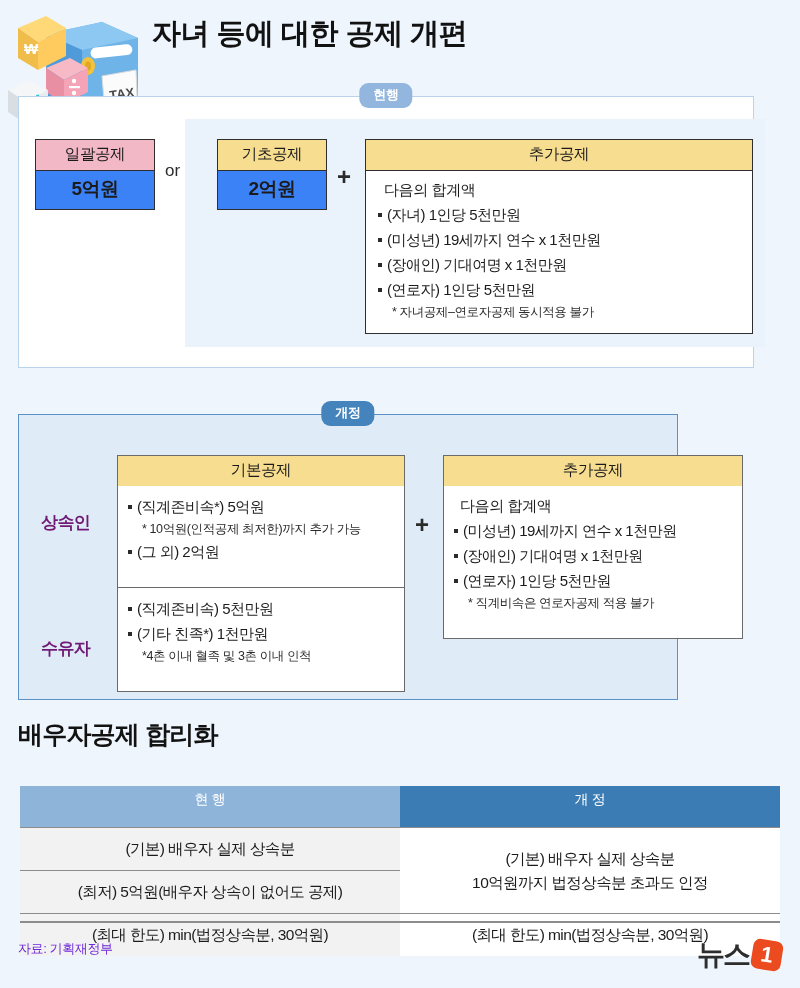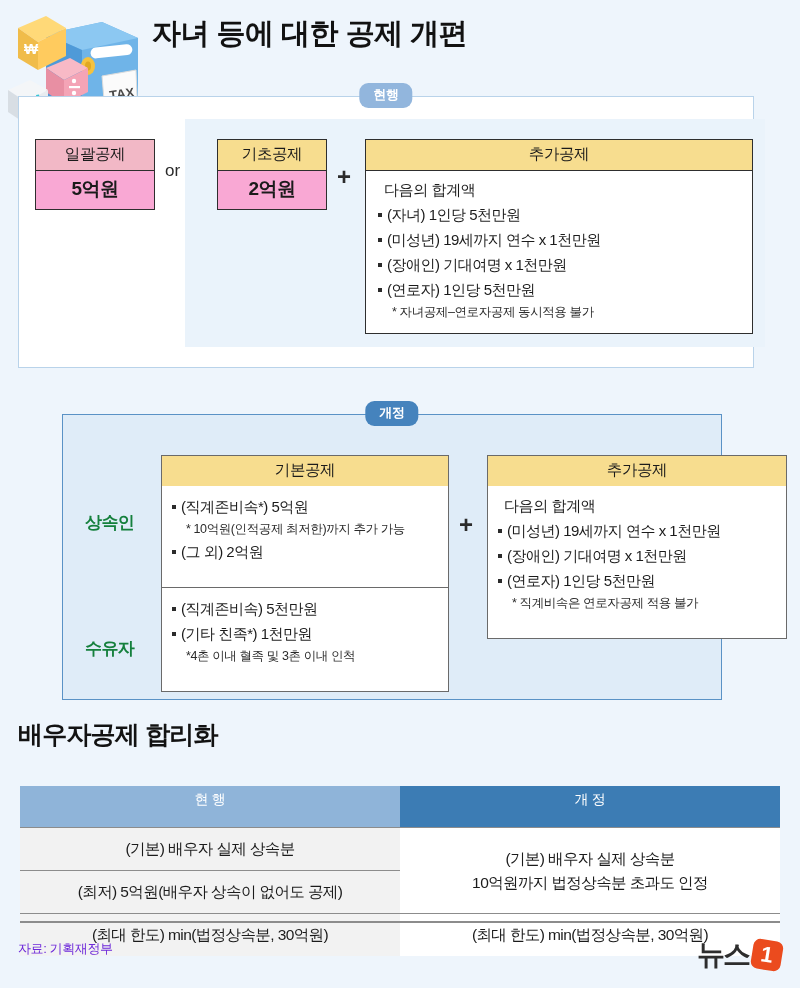--- a/index.html
+++ b/index.html
@@ -31,32 +31,32 @@
   }
   .badge-current { background: #92b6dd; }
   .badge-revised { background: #4583bd; }
 
   .sec-current {
     left: 18px; top: 96px; width: 736px; height: 272px;
     border: 1.5px solid #b9d3ea; background: #ffffff;
   }
   .sec-revised {
     left: 18px; top: 414px; width: 660px; height: 286px;
-    border: 1.5px solid #5a92c6; background: #dfecf8; margin-left: 44px;
+    border: 1.5px solid #5a92c6; background: #dfecf8;
   }
 
   
   .cur-inner {
     position: absolute; left: 166px; top: 22px;
     width: 580px; height: 228px;
     background: #eaf3fb;
     padding-left: 44px;
   }
 
-  .kbox { border: 1.4px solid #2e2e2e; background: #f9a8d4; }
+  .kbox { border: 1.4px solid #2e2e2e; background: #3b82f6; }
   .kbox-head {
     text-align: center; font-size: 15.5px; padding: 4px 0 5px;
     letter-spacing: -0.4px; border-bottom: 1.4px solid #2e2e2e;
   }
   .head-pink { background: #f2b8c6; }
   .head-yellow { background: #f7dd8f; }
   .kbox-val {
     text-align: center; font-size: 19px; font-weight: bold;
     padding: 5px 0 7px; letter-spacing: -0.5px;
   }
@@ -90,21 +90,21 @@
     background: #2b2b2b; margin: 7px 5px 0 0; flex: 0 0 auto;
   }
   .note-line {
     font-size: 12.5px; letter-spacing: -0.4px;
     padding: 1px 0 2px 14px; color: #2b2b2b;
   }
 
   
   .rev-rowlabel {
     position: absolute; font-size: 17px; font-weight: bold;
-    letter-spacing: -0.6px; color: #15803d;
+    letter-spacing: -0.6px; color: #701a75;
   }
   .rev-basic-box {
     position: absolute; left: 98px; top: 40px; width: 288px;
     border: 1.4px solid #6a6a6a; background: #ffffff;
   }
   .rev-ben-box {
     position: absolute; left: 98px; top: 172px; width: 288px;
     border: 1.4px solid #6a6a6a; background: #ffffff;
   }
   .rev-extra-box {

